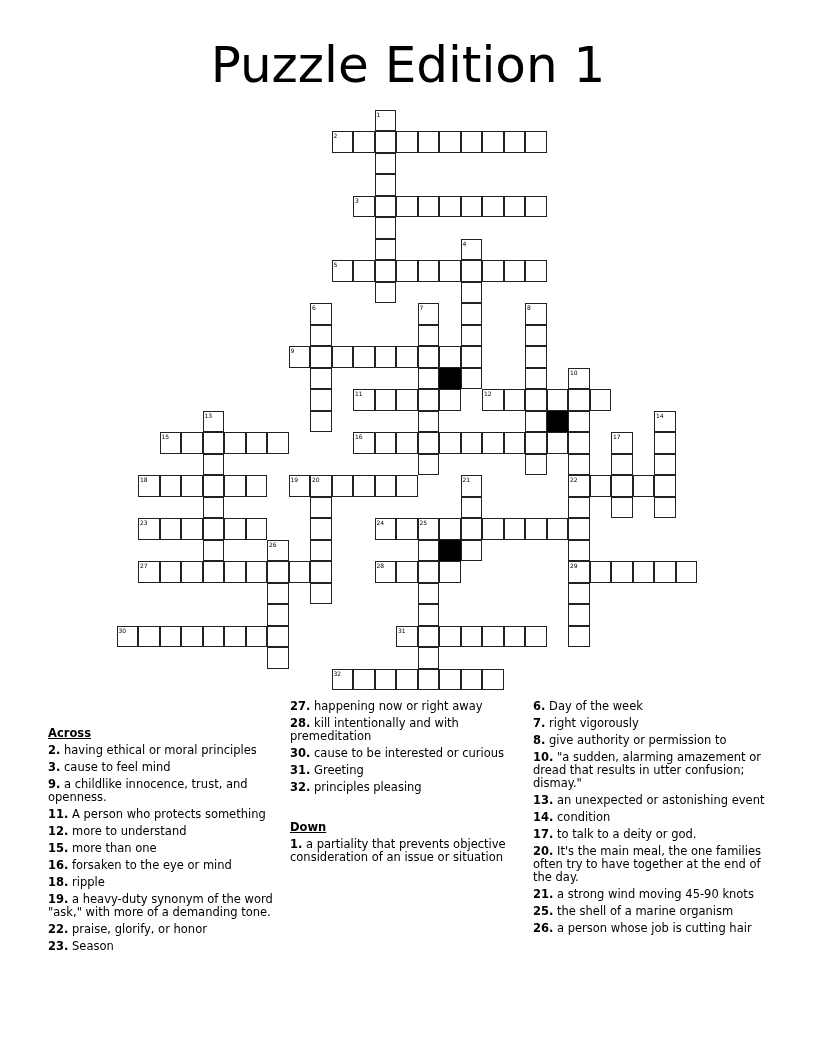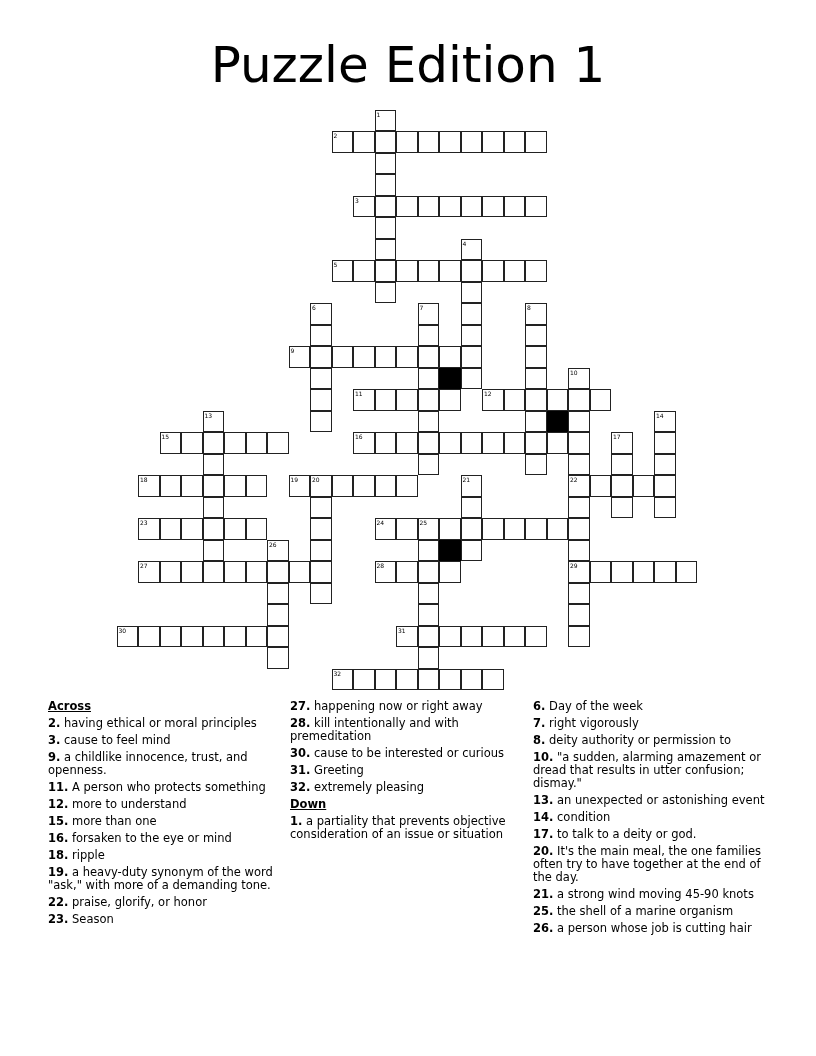--- a/index.html
+++ b/index.html
@@ -6,21 +6,21 @@
   body { width: 816px; height: 1056px; position: relative; overflow: hidden; font-family: "DejaVu Sans", sans-serif; color: #000; }
   .title { position: absolute; left: 0; top: 30px; width: 816px; text-align: center; font-size: 50px; line-height: 70px; font-family: "DejaVu Sans", sans-serif; font-weight: normal; letter-spacing: 0px; }
   #grid { position: absolute; left: 0; top: 0; width: 816px; height: 700px; }
   .cell { position: absolute; width: 21.5px; height: 21.5px; box-sizing: border-box; border: 1px solid #222; background: #fff; margin-left: -0.5px; margin-top: -0.5px; }
   .cell.black { background: #000; border-color: #000; }
   .cell .num { position: absolute; left: 1px; top: 0px; font-size: 6px; line-height: 7px; font-family: "DejaVu Sans", sans-serif; color: #000; }
   .clues { position: absolute; top: 700px; font-size: 11.5px; line-height: 13px; font-family: "DejaVu Sans", sans-serif; }
   .col1 { left: 48px; width: 232px; }
   .col2 { left: 290px; width: 232px; }
   .col3 { left: 533px; width: 240px; }
-  .heading { font-weight: bold; text-decoration: underline; margin-bottom: 4px; display: block; }
+  .heading { font-weight: bold; text-decoration: underline; margin-bottom: 4px; display: block; margin-top: 27px; }
   .clue { margin-bottom: 4px; }
   .clue b { font-weight: bold; }
 </style>
 </head>
 <body>
 
 <div class="title">Puzzle Edition 1</div>
 
 <div id="grid">
     <div class="cell" style="left: 332px; top: 131.5px;">
@@ -309,29 +309,29 @@
     <div class="clue"><b>22.</b> <span>praise, glorify, or honor</span></div>
     <div class="clue"><b>23.</b> <span>Season</span></div>
   </div>
 </div>
 
 <div class="clues col2">
   <div class="clue"><b>27.</b> <span>happening now or right away</span></div>
   <div class="clue"><b>28.</b> <span>kill intentionally and with premeditation</span></div>
   <div class="clue"><b>30.</b> <span>cause to be interested or curious</span></div>
   <div class="clue"><b>31.</b> <span>Greeting</span></div>
-  <div class="clue"><b>32.</b> <span>extremely pleasing</span></div>
+  <div class="clue"><b>32.</b> <span>principles pleasing</span></div>
   <span class="heading">Down</span>
   <div class="clue"><b>1.</b> <span>a partiality that prevents objective consideration of an issue or situation</span></div>
 </div>
 
 <div class="clues col3">
   <div class="clue"><b>6.</b> <span>Day of the week</span></div>
   <div class="clue"><b>7.</b> <span>right vigorously</span></div>
-  <div class="clue"><b>8.</b> <span>deity authority or permission to</span></div>
+  <div class="clue"><b>8.</b> <span>give authority or permission to</span></div>
   <div class="clue"><b>10.</b> <span>"a sudden, alarming amazement or dread that results in utter confusion; dismay."</span></div>
   <div class="clue"><b>13.</b> <span>an unexpected or astonishing event</span></div>
   <div class="clue"><b>14.</b> <span>condition</span></div>
   <div class="clue"><b>17.</b> <span>to talk to a deity or god.</span></div>
   <div class="clue"><b>20.</b> <span>It's the main meal, the one families often try to have together at the end of the day.</span></div>
   <div class="clue"><b>21.</b> <span>a strong wind moving 45-90 knots</span></div>
   <div class="clue"><b>25.</b> <span>the shell of a marine organism</span></div>
   <div class="clue"><b>26.</b> <span>a person whose job is cutting hair</span></div>
 </div>
 

